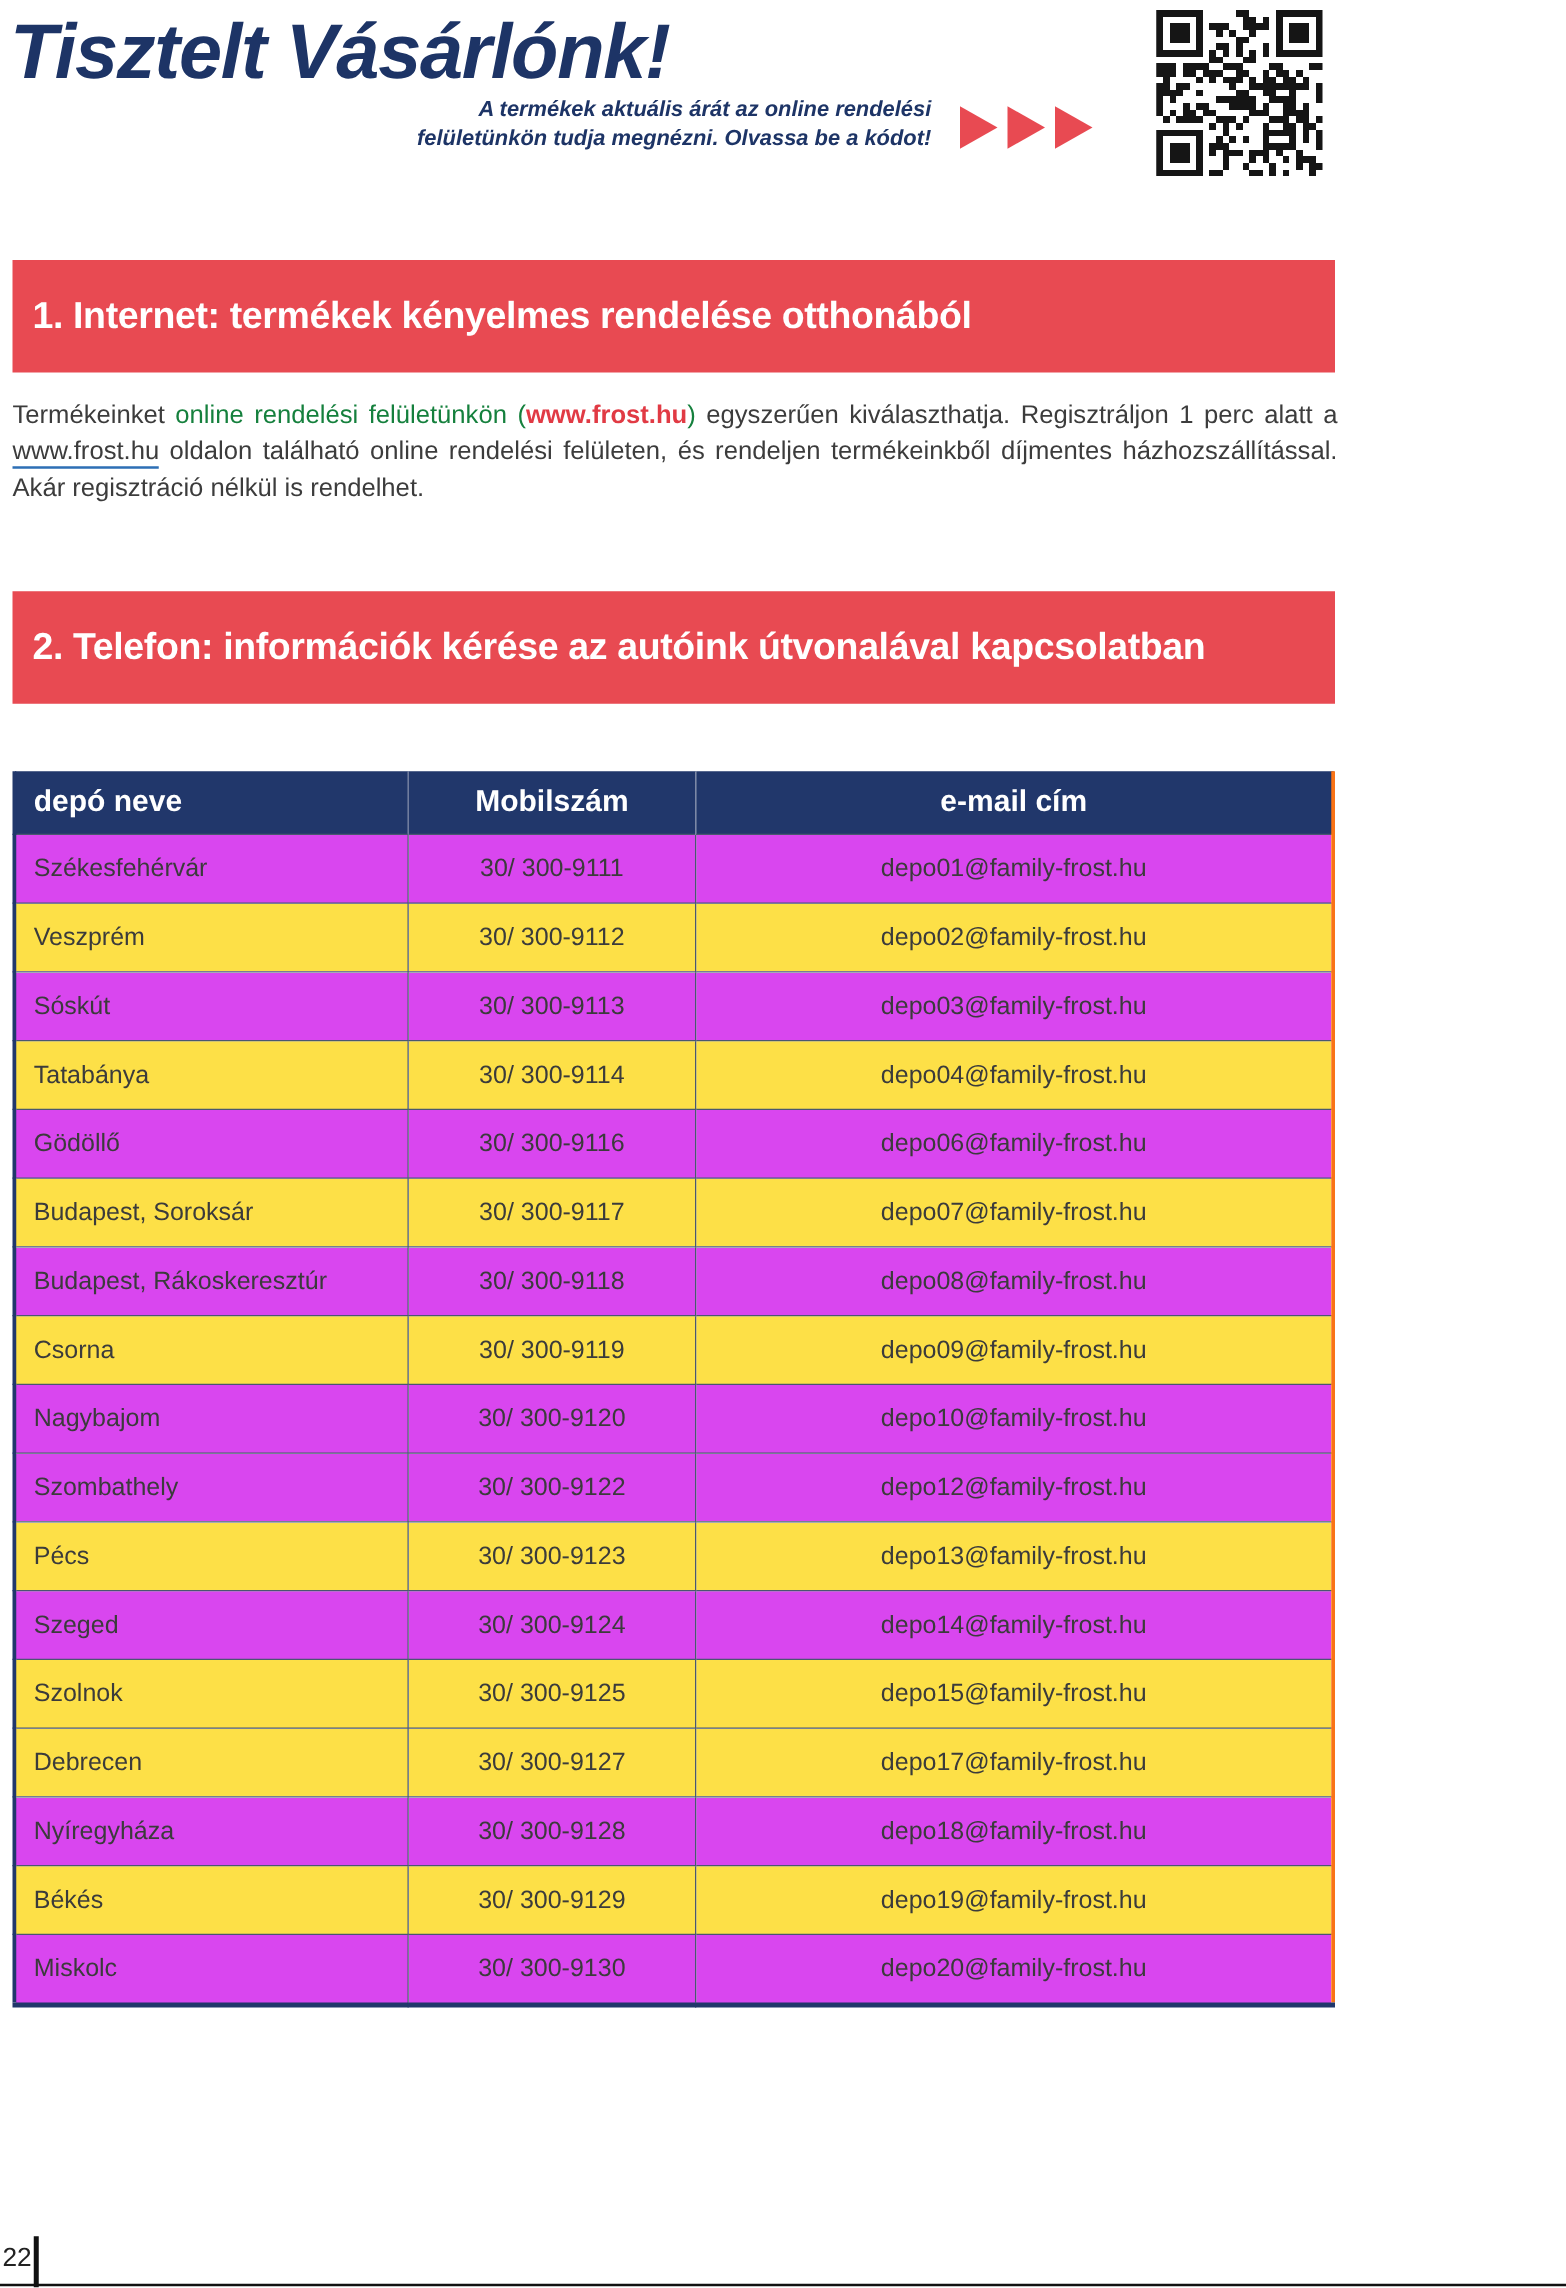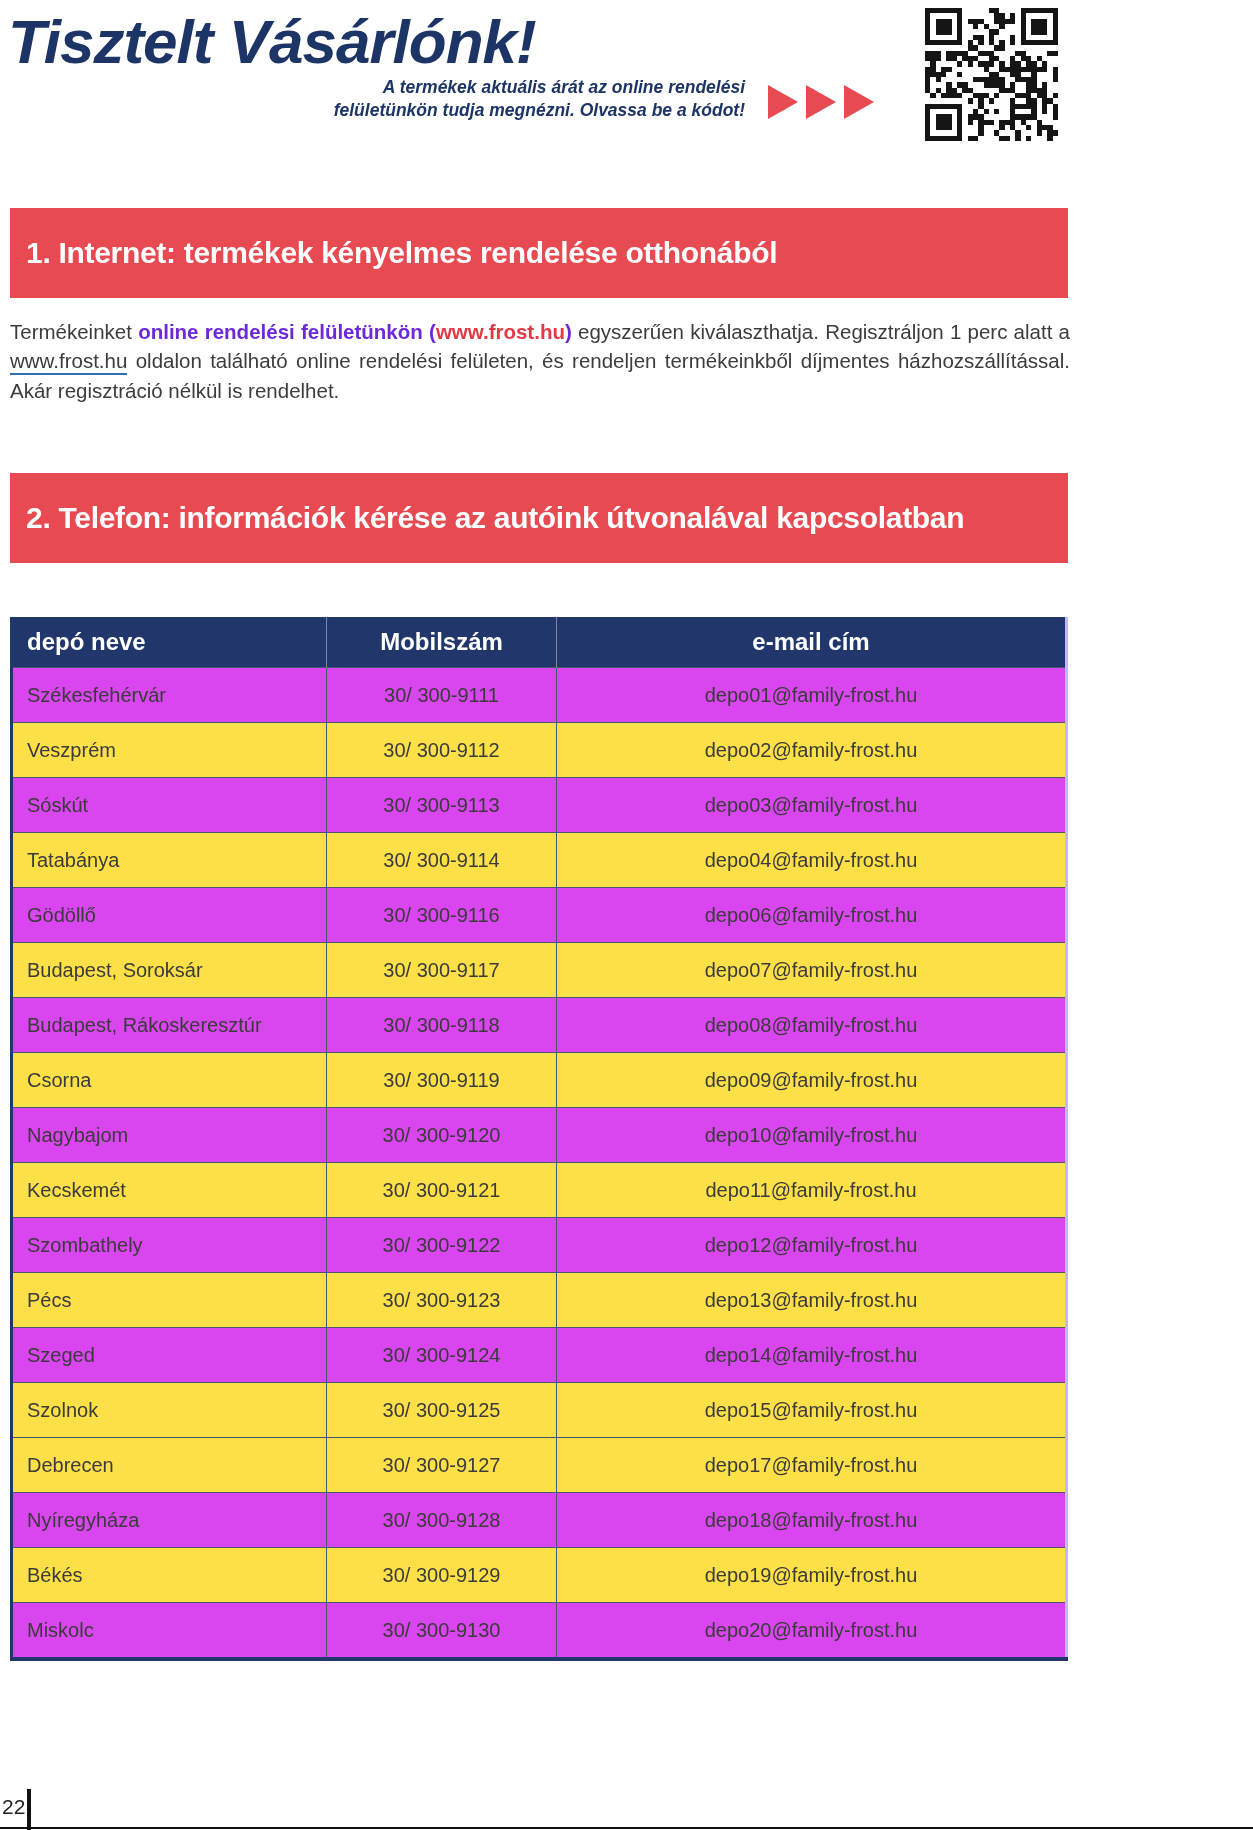--- a/index.html
+++ b/index.html
@@ -40,32 +40,32 @@
   .banner.s2 { top:473px; }
 
   
   .para {
     position:absolute; left:10px; width:1060px;
     font-size:20.5px; line-height:29.5px; color:#3c3c3c;
     text-align:justify; hyphens:manual;
   }
   .para.p1 { top:296px; }
   .para.p2 { top:570px; text-align:left; }
-  .bold-black { font-weight:bold; color:#6d28d9; }
+  .bold-black { font-weight:normal; color:#15803d; }
   .brand-link { font-weight:bold; color:#e13a44; cursor:pointer; }
   .text-link {
     color:#3c3c3c; cursor:pointer;
     border-bottom:2px solid #2d6fb5; padding-bottom:1px;
   }
 
   
   .depot-table {
     position:absolute; top:617px; left:10px; width:1058px;
     border-collapse:collapse; table-layout:fixed;
-    border-left:3px solid #21376b; border-right:3px solid #c4b5fd;
+    border-left:3px solid #21376b; border-right:3px solid #f97316;
     border-bottom:4px solid #21376b;
   }
   .depot-table col.c1 { width:315px; }
   .depot-table col.c2 { width:230px; }
   .depot-table th {
     background:#21376b; color:#ffffff; height:48px;
     font-size:24px; font-weight:bold; text-align:center;
   }
   .depot-table th + th { border-left:1px solid #7d88a6; }
   .depot-table th:first-child { text-align:left; padding-left:14px; }
@@ -479,25 +479,20 @@
         <tr class="alt">
           <td>Csorna</td>
           <td>30/ 300-9119</td>
           <td>depo09@family-frost.hu</td>
         </tr>
         <tr>
           <td>Nagybajom</td>
           <td>30/ 300-9120</td>
           <td>depo10@family-frost.hu</td>
         </tr>
-        <tr class="alt">
-          <td>Kecskemét</td>
-          <td>30/ 300-9121</td>
-          <td>depo11@family-frost.hu</td>
-        </tr>
         <tr>
           <td>Szombathely</td>
           <td>30/ 300-9122</td>
           <td>depo12@family-frost.hu</td>
         </tr>
         <tr class="alt">
           <td>Pécs</td>
           <td>30/ 300-9123</td>
           <td>depo13@family-frost.hu</td>
         </tr>

